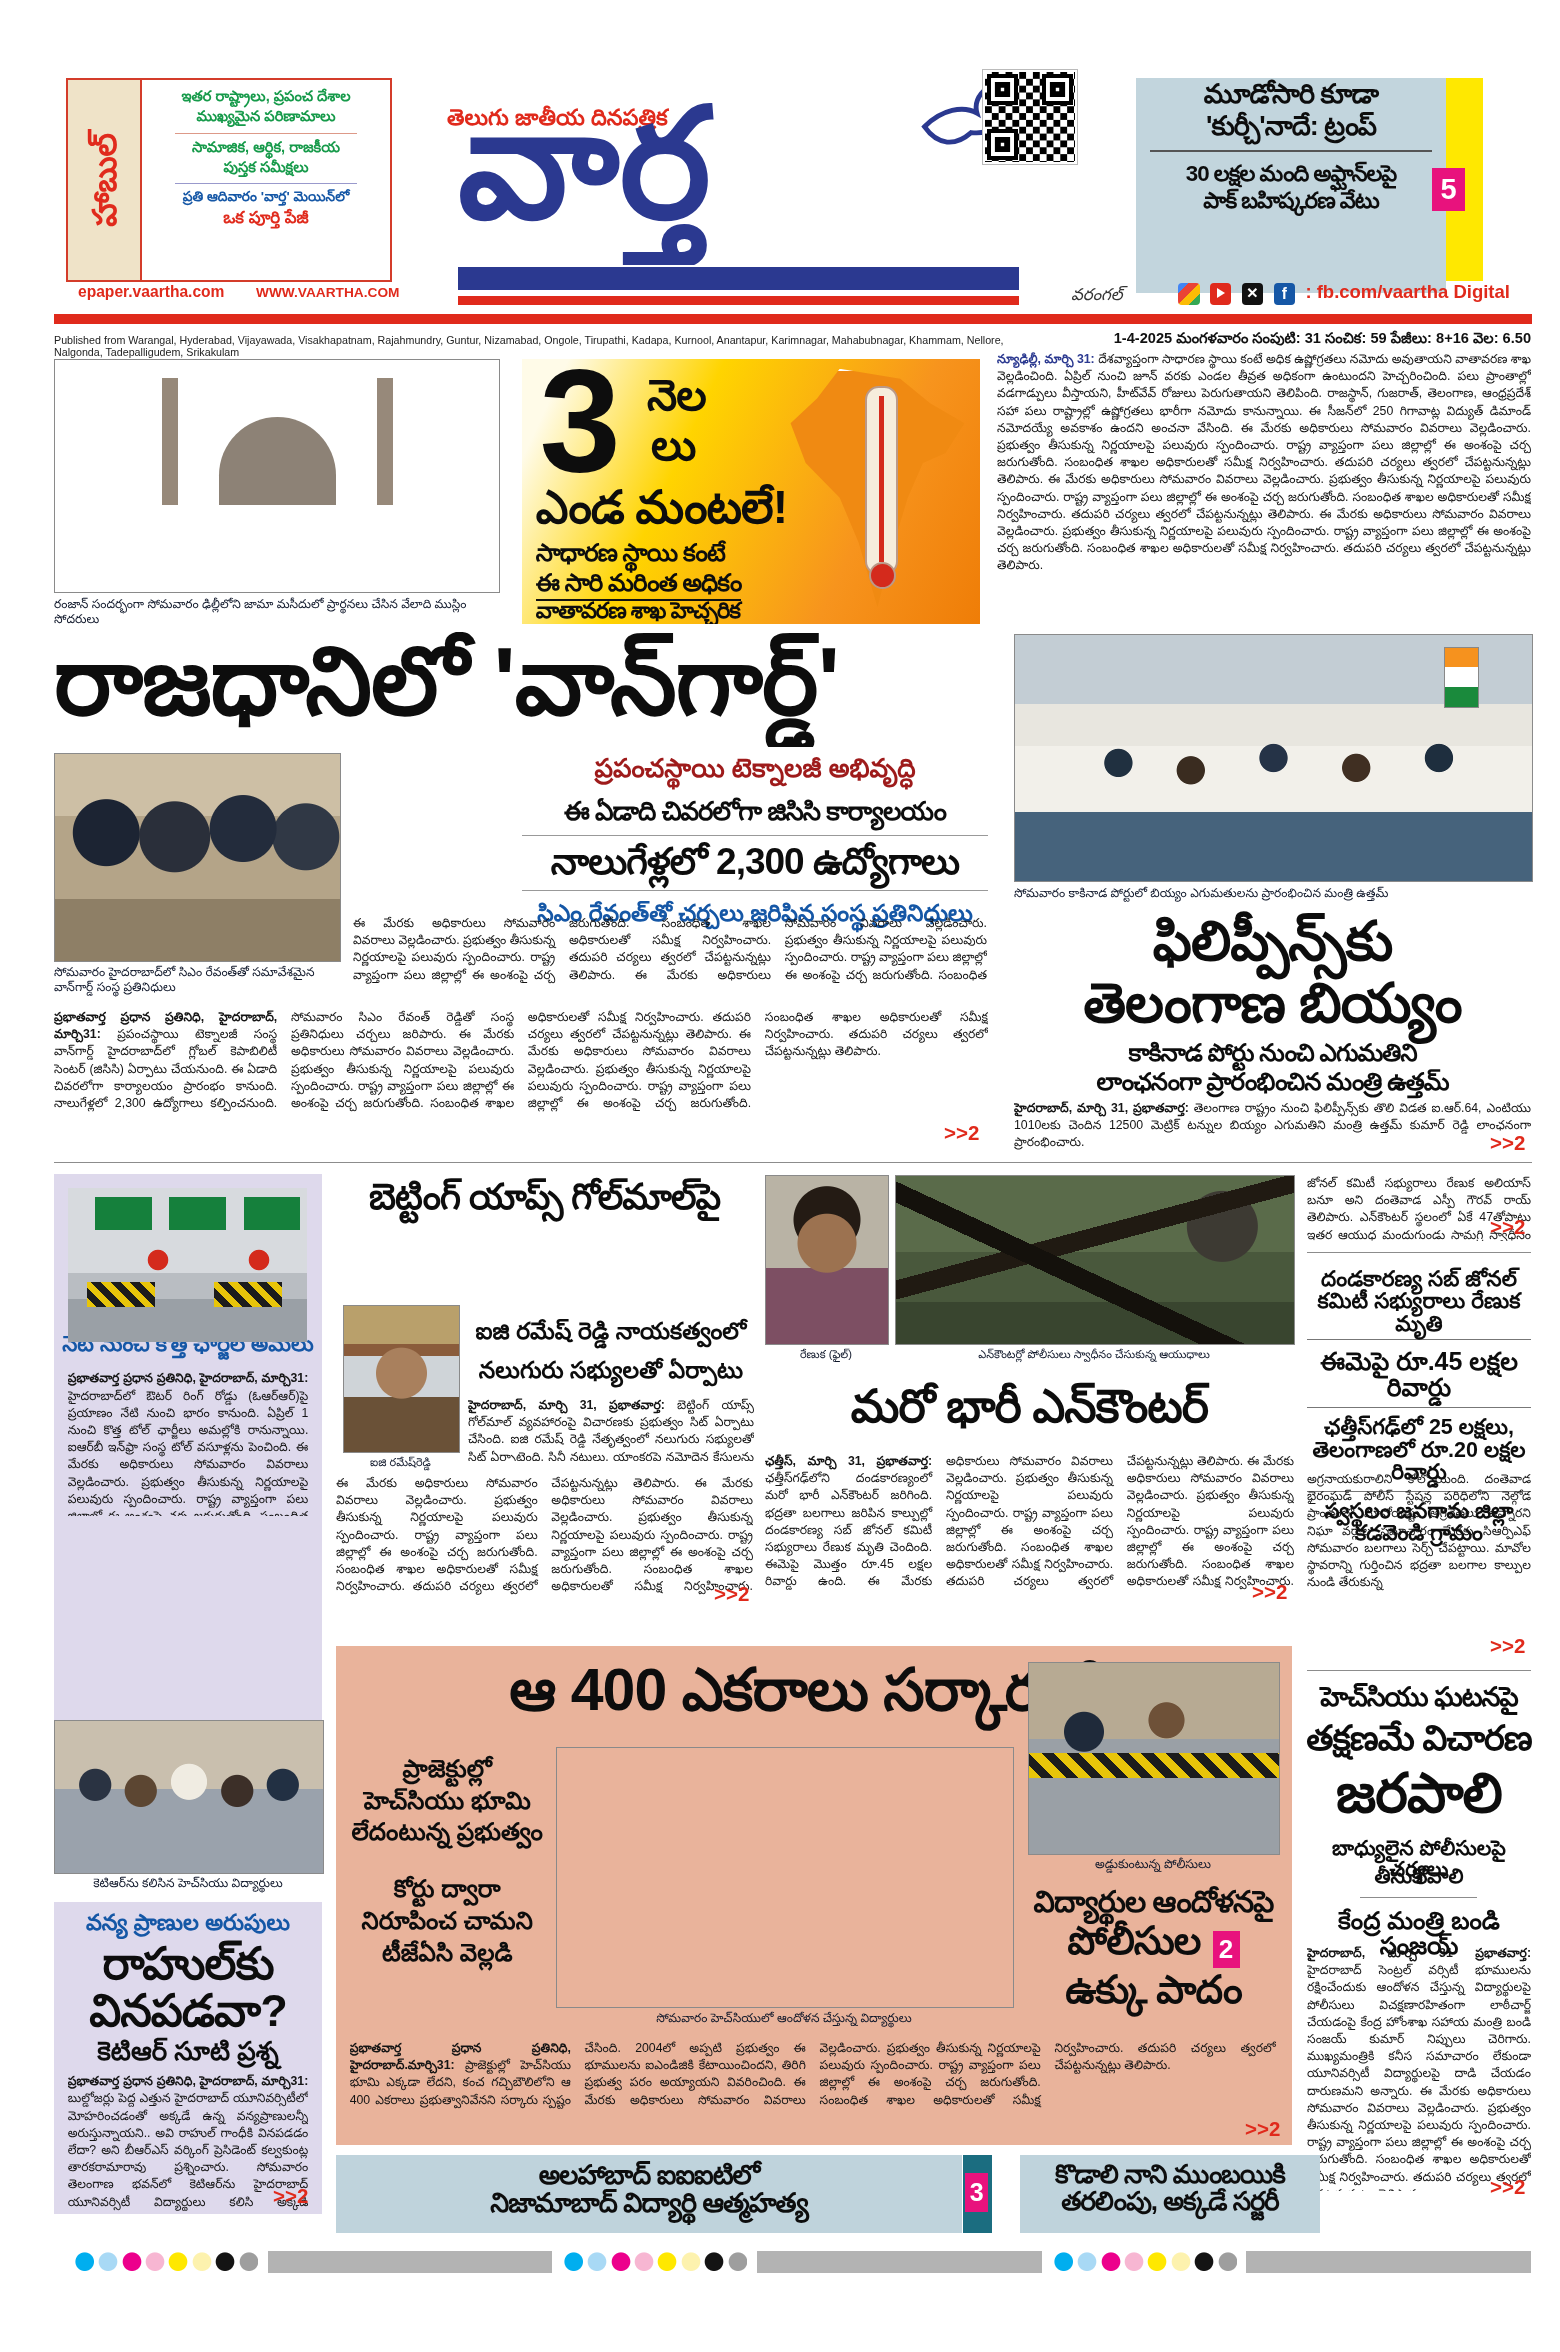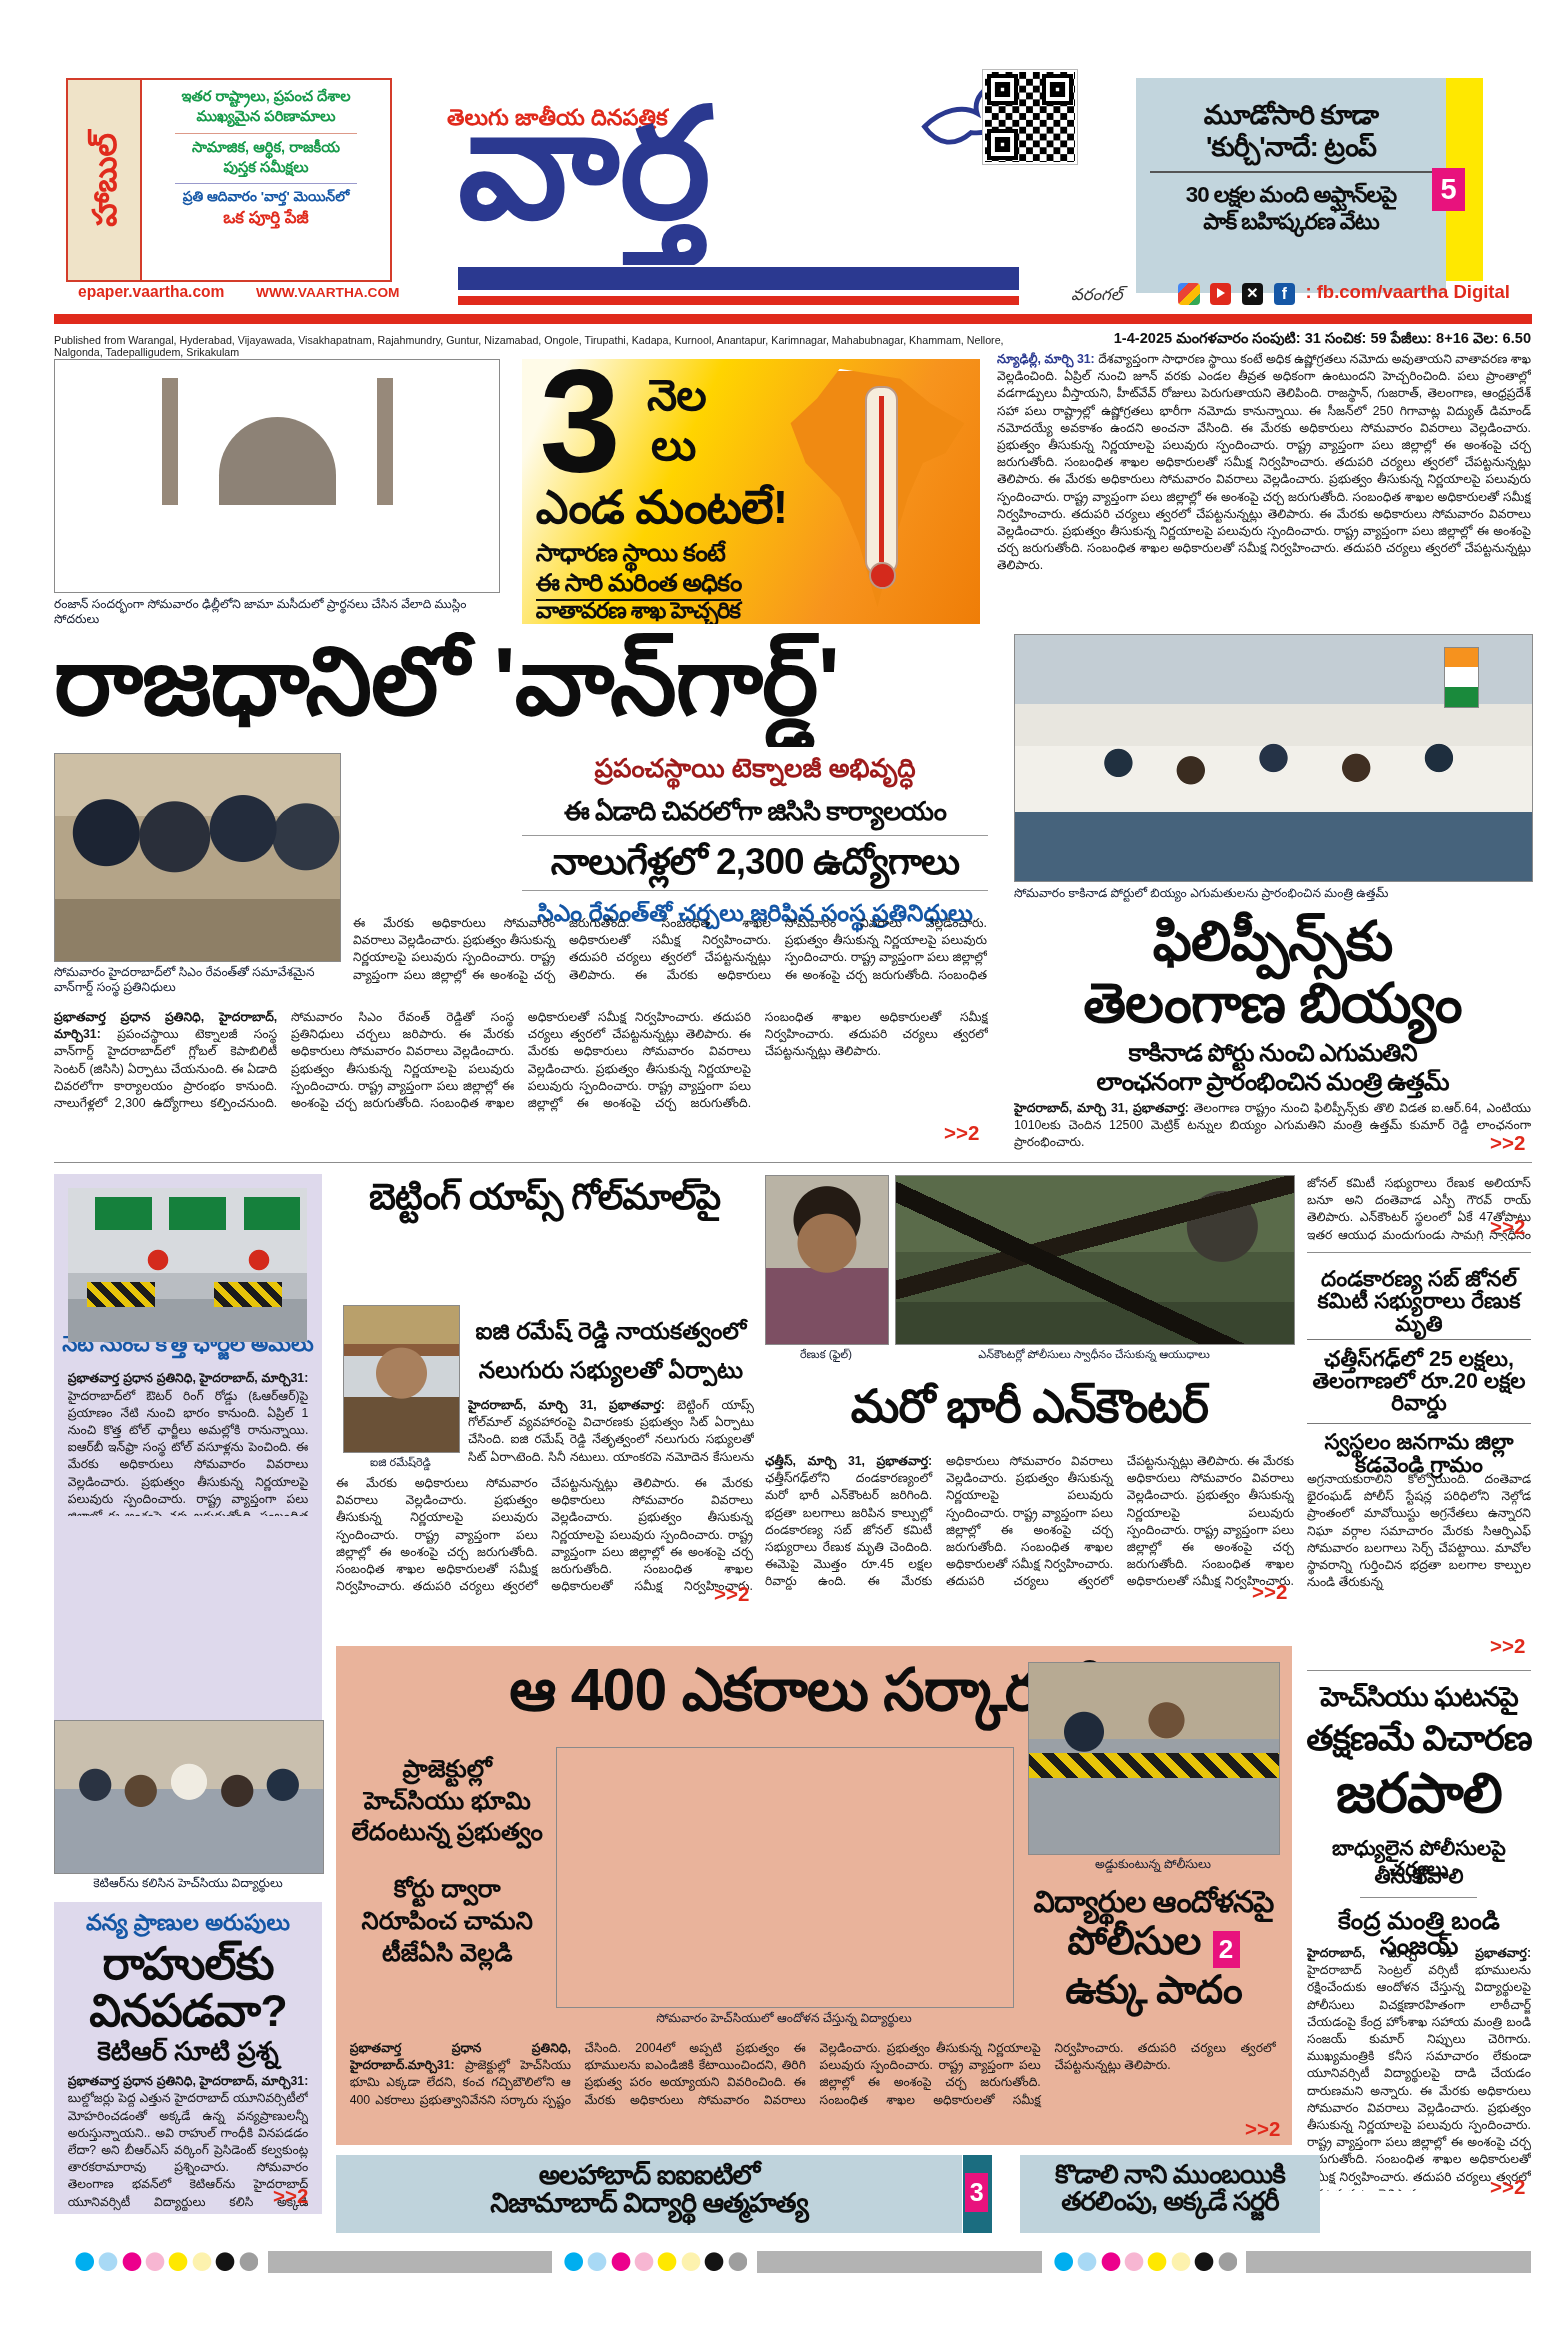--- a/index.html
+++ b/index.html
@@ -65,21 +65,21 @@
   </svg>
   <div class="abs" style="left:458px;top:267px;width:561px;height:23.4px;background:#2b3990;"></div>
   <div class="abs" style="left:458px;top:296px;width:561px;height:8.8px;background:#e02a1c;"></div>
 
   <div class="abs" style="left:983px;top:70px;width:90px;height:90px;background:repeating-conic-gradient(#000 0 25%,#fff 0 50%) 0 0/13.7px 13.7px;border:2px solid #fff;outline:1px solid #bbb;">
     <div class="qrf" style="left:2px;top:2px;"></div>
     <div class="qrf" style="right:2px;top:2px;"></div>
     <div class="qrf" style="left:2px;bottom:2px;"></div>
   </div>
 
-  <div class="abs" style="left:1136px;top:78px;width:310px;height:215px;background:#c2d5dd;text-align:center;padding-top:23px;box-sizing:border-box;">
+  <div class="abs" style="left:1136px;top:78px;width:310px;height:215px;background:#c2d5dd;text-align:center;padding-top:2px;box-sizing:border-box;">
     <div class="hd" style="font-size:27px;">మూడోసారి కూడా</div>
     <div class="hd" style="font-size:27px;margin-top:3.9px;">'కుర్చీ'నాదే: ట్రంప్</div>
     <div style="border-top:2.9px double #555;margin:9.8px 13.7px;"></div>
     <div class="hd" style="font-size:22.4px;">30 లక్షల మంది అఫ్ఘాన్‌లపై</div>
     <div class="hd" style="font-size:22.4px;margin-top:3.9px;">పాక్ బహిష్కరణ వేటు</div>
   </div>
   <div class="abs" style="left:1446px;top:78px;width:37px;height:203px;background:#ffe800;"></div>
   <div class="abs badge" style="left:1432px;top:168px;width:33px;height:43px;font-size:29px;line-height:43px;">5</div>
 
   <div class="abs" style="left:1071px;top:285px;font-size:16.6px;color:#333;font-style:italic;">వరంగల్</div>
@@ -227,20 +227,21 @@
   </p>
   <div class="abs jump" style="left:1252px;top:1582px;">&gt;&gt;2</div>
 
   <p class="abs body" style="left:1307px;top:1175px;width:224px;height:66px;margin:0;">
     <span>జోనల్ కమిటీ సభ్యురాలు రేణుక అలియాస్ బనూ అని దంతెవాడ ఎస్పీ గౌరవ్ రాయ్ తెలిపారు. ఎన్‌కౌంటర్ స్థలంలో ఏకే 47తోపాటు ఇతర ఆయుధ మందుగుండు సామగ్రి స్వాధీనం చేసుకున్నట్లు ఆయన</span>
   </p>
   <div class="abs jump" style="left:1490px;top:1217px;">&gt;&gt;2</div>
   <div class="abs hair" style="left:1307px;top:1252px;width:224px;"></div>
   <div class="abs ctr" style="left:1307px;top:1264px;width:224px;">
     <div class="hd" style="font-size:21.5px;letter-spacing:0;padding:3.9px 0;border-bottom:1px solid #777;">దండకారణ్య సబ్ జోనల్ కమిటీ సభ్యురాలు రేణుక మృతి</div>
+    <div class="hd" style="font-size:25px;letter-spacing:0;padding:7.8px 0;border-bottom:1px solid #777;">ఈమెపై రూ.45 లక్షల రివార్డు</div>
     <div class="hd" style="font-size:21.5px;letter-spacing:0;padding:7.8px 0;border-bottom:1px solid #777;">ఛత్తీస్‌గఢ్‌లో 25 లక్షలు, తెలంగాణలో రూ.20 లక్షల రివార్డు</div>
     <div class="hd" style="font-size:21.5px;letter-spacing:0;padding:7.8px 0;">స్వస్థలం జనగామ జిల్లా కడవెండి గ్రామం</div>
   </div>
   <p class="abs body" style="left:1307px;top:1471px;width:224px;height:187px;margin:0;">
     <span>అగ్రనాయకురాలిని కోల్పోయింది. దంతెవాడ భైరంఘడ్ పోలీస్ స్టేషన్ల పరిధిలోని నెల్గోడ ప్రాంతంలో మావోయిస్టు అగ్రనేతలు ఉన్నారని నిఘా వర్గాల సమాచారం మేరకు సిఆర్పిఎఫ్ సోమవారం బలగాలు సెర్చ్ చేపట్టాయి. మావోల స్థావరాన్ని గుర్తించిన భద్రతా బలగాల కాల్పుల నుండి తేరుకున్న</span>
   </p>
   <div class="abs jump" style="left:1490px;top:1636px;">&gt;&gt;2</div>
   <div class="abs hair" style="left:1307px;top:1670px;width:224px;"></div>
 
   <div class="abs hd ctr" style="left:1302px;top:1683px;width:234px;font-size:27px;">హెచ్‌సియు ఘటనపై</div>

